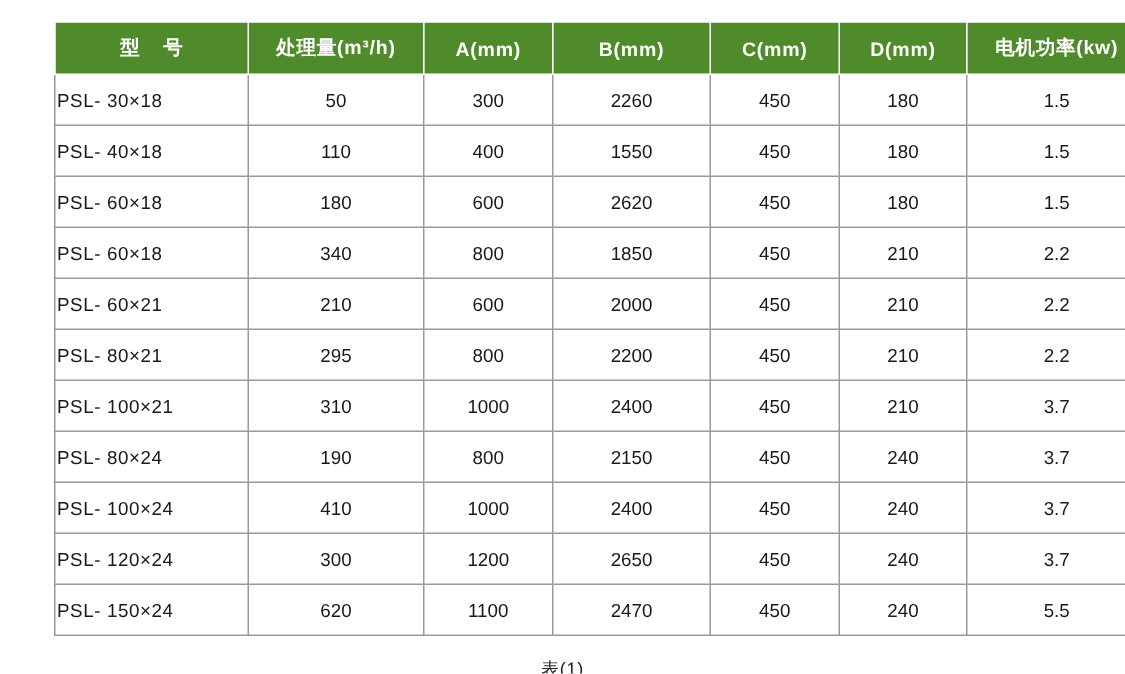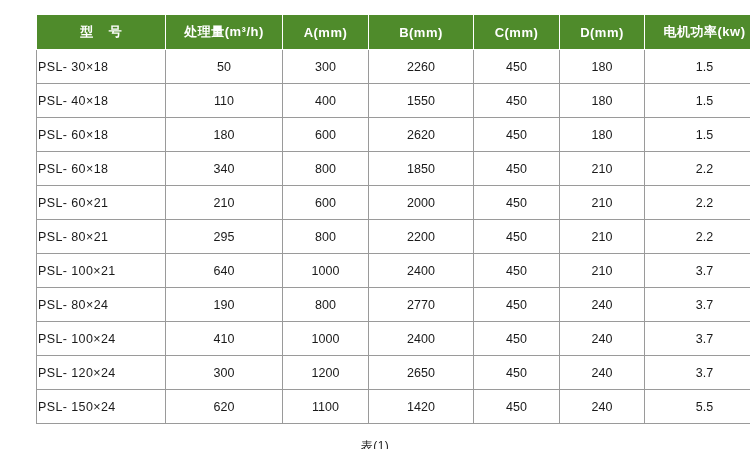--- a/index.html
+++ b/index.html
@@ -147,32 +147,32 @@
         <td class="model">PSL- 80×21</td>
         <td>295</td>
         <td>800</td>
         <td>2200</td>
         <td>450</td>
         <td>210</td>
         <td>2.2</td>
       </tr>
       <tr>
         <td class="model">PSL- 100×21</td>
-        <td>640</td>
+        <td>310</td>
         <td>1000</td>
         <td>2400</td>
         <td>450</td>
         <td>210</td>
         <td>3.7</td>
       </tr>
       <tr>
         <td class="model">PSL- 80×24</td>
         <td>190</td>
         <td>800</td>
-        <td>2770</td>
+        <td>2150</td>
         <td>450</td>
         <td>240</td>
         <td>3.7</td>
       </tr>
       <tr>
         <td class="model">PSL- 100×24</td>
         <td>410</td>
         <td>1000</td>
         <td>2400</td>
         <td>450</td>
@@ -185,21 +185,21 @@
         <td>1200</td>
         <td>2650</td>
         <td>450</td>
         <td>240</td>
         <td>3.7</td>
       </tr>
       <tr>
         <td class="model">PSL- 150×24</td>
         <td>620</td>
         <td>1100</td>
-        <td>1420</td>
+        <td>2470</td>
         <td>450</td>
         <td>240</td>
         <td>5.5</td>
       </tr>
     </tbody>
   </table>
 
   <div class="caption">表(1)</div>
 
 </div>

